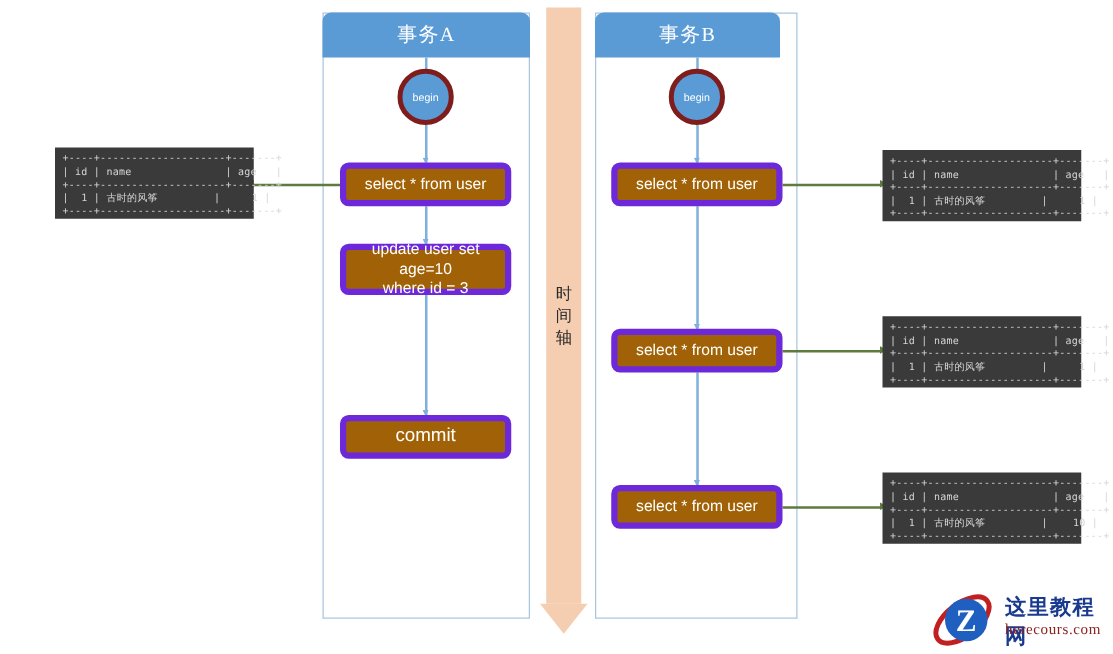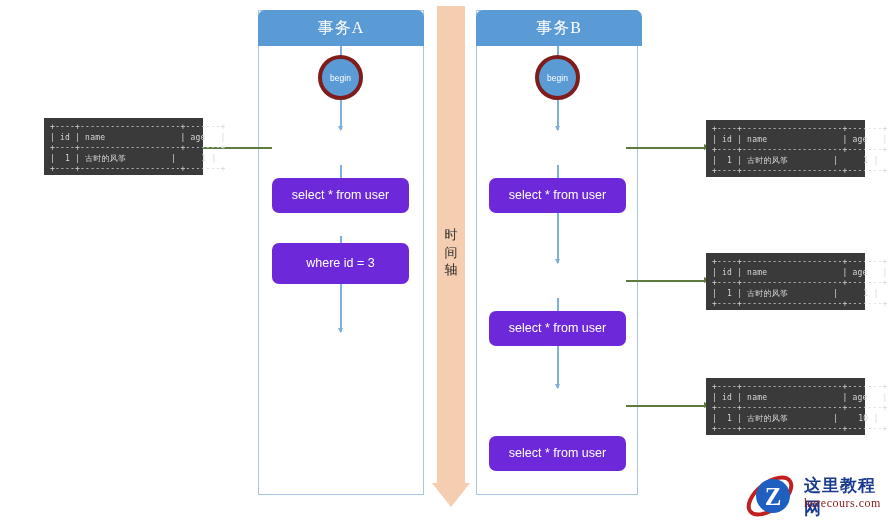--- a/index.html
+++ b/index.html
@@ -29,31 +29,30 @@
     align-items:center;
     justify-content:center;
     letter-spacing:1px;
     font-family:"Liberation Serif","DejaVu Serif",serif;
     box-sizing:border-box;
   }
 
   
   .node{
     position:absolute;
-    background:#6d28d9;
-    border:3px solid #6d28d9;
+    background:#a16207;
+    border:5px solid #6d28d9;
     border-radius:7px;
     color:#ffffff;
     display:flex;
     align-items:center;
     justify-content:center;
     text-align:center;
     box-sizing:border-box;
     line-height:1.25;
-    margin-top:48px;
   }
   .node.sql{font-size:12.5px;}
   .node.update{font-size:12.5px;}
   .node.commit{font-size:15px;}
   .begin{
     position:absolute;
     background:#5b9bd5;
     border:4px solid #7f1d1d;
     border-radius:50%;
     color:#ffffff;
@@ -153,26 +152,28 @@
   <div class="vline" style="left:340px;top:165px;height:30px;"></div>
   <div class="vtick" style="left:338px;top:191px;"></div>
   <div class="vline" style="left:340px;top:236px;height:96px;"></div>
   <div class="vtick" style="left:338px;top:328px;"></div>
 
   <div class="begin" style="left:318px;top:55px;width:45px;height:45px;">begin</div>
 
   <div class="node sql" style="left:272px;top:130px;width:137px;height:35px;">select * from user</div>
 
   <div class="node update" style="left:272px;top:195px;width:137px;height:41px;flex-direction:column;">
+    <span>update user set age=10</span>
     <span>where id = 3</span>
   </div>
 
+  <div class="node commit" style="left:272px;top:332px;width:137px;height:35px;">commit</div>
 
   <div class="lane" style="left:476px;top:10px;width:162px;height:485px;"></div>
-  <div class="lane-header" style="left:476px;top:10px;width:166px;height:36px;">事务B</div>
+  <div class="lane-header" style="left:476px;top:10px;width:148px;height:36px;">事务B</div>
 
   <div class="vline" style="left:557px;top:46px;height:17px;"></div>
   <div class="vline" style="left:557px;top:100px;height:30px;"></div>
   <div class="vtick" style="left:555px;top:126px;"></div>
   <div class="vline" style="left:557px;top:165px;height:98px;"></div>
   <div class="vtick" style="left:555px;top:259px;"></div>
   <div class="vline" style="left:557px;top:298px;height:90px;"></div>
   <div class="vtick" style="left:555px;top:384px;"></div>
 
   <div class="begin" style="left:535px;top:55px;width:45px;height:45px;">begin</div>

